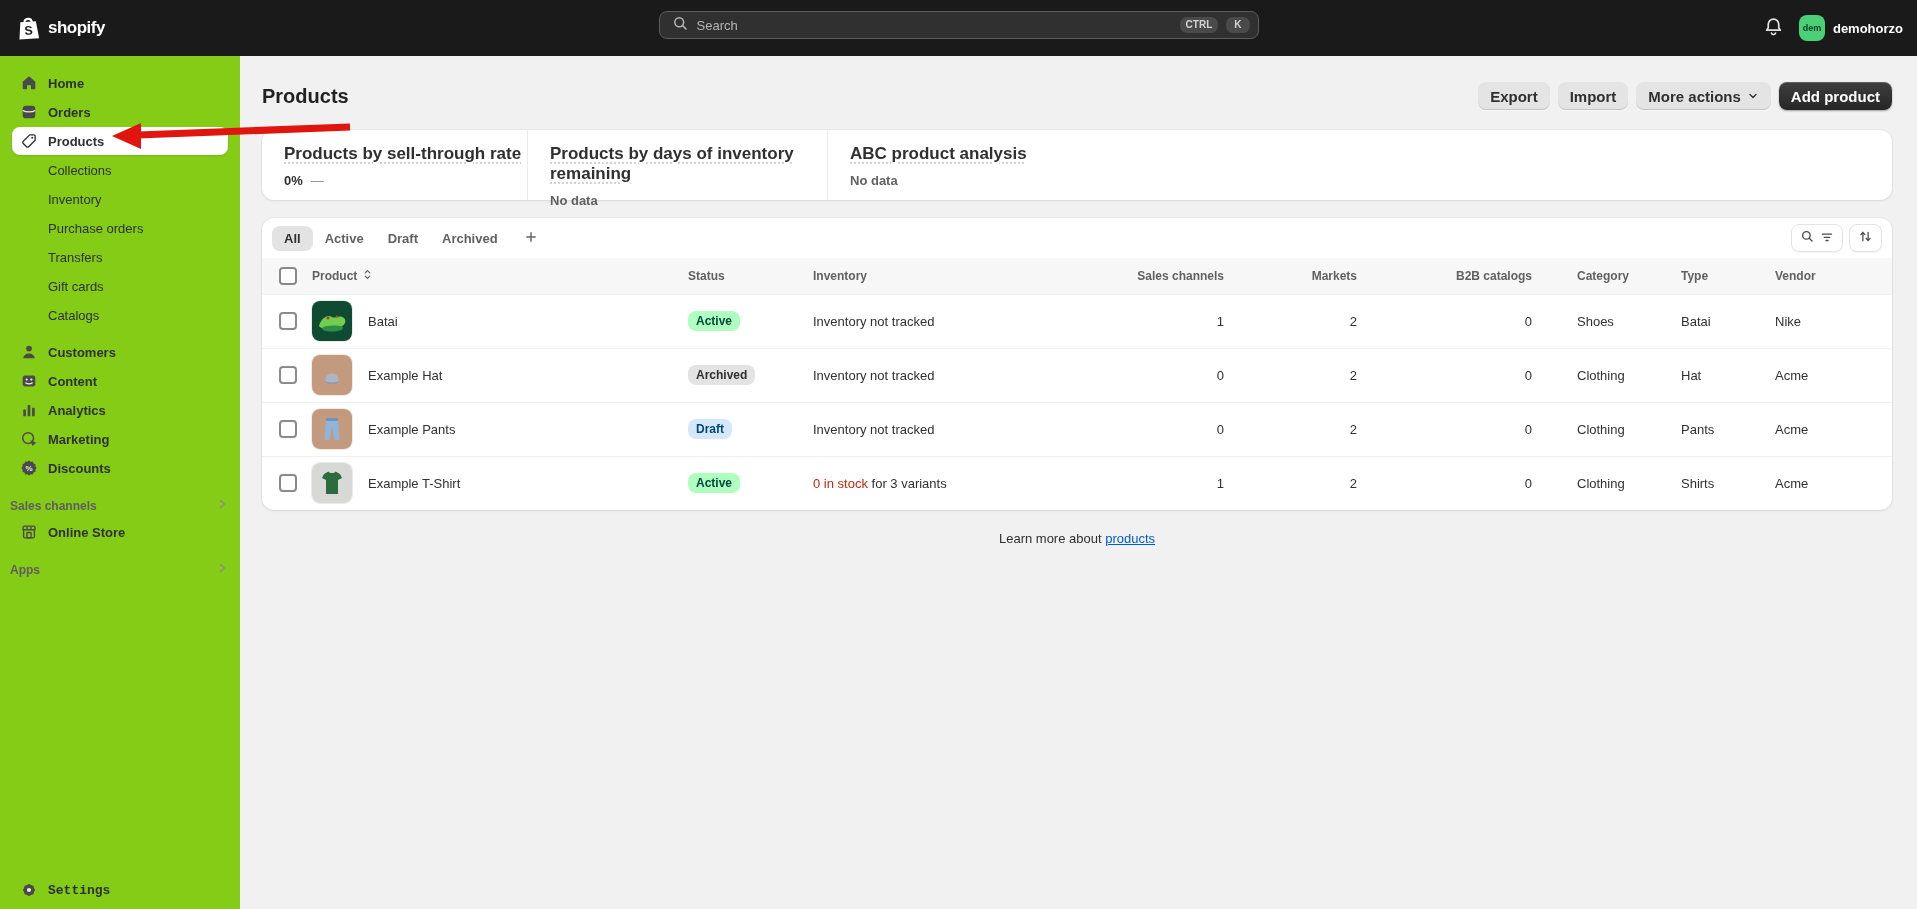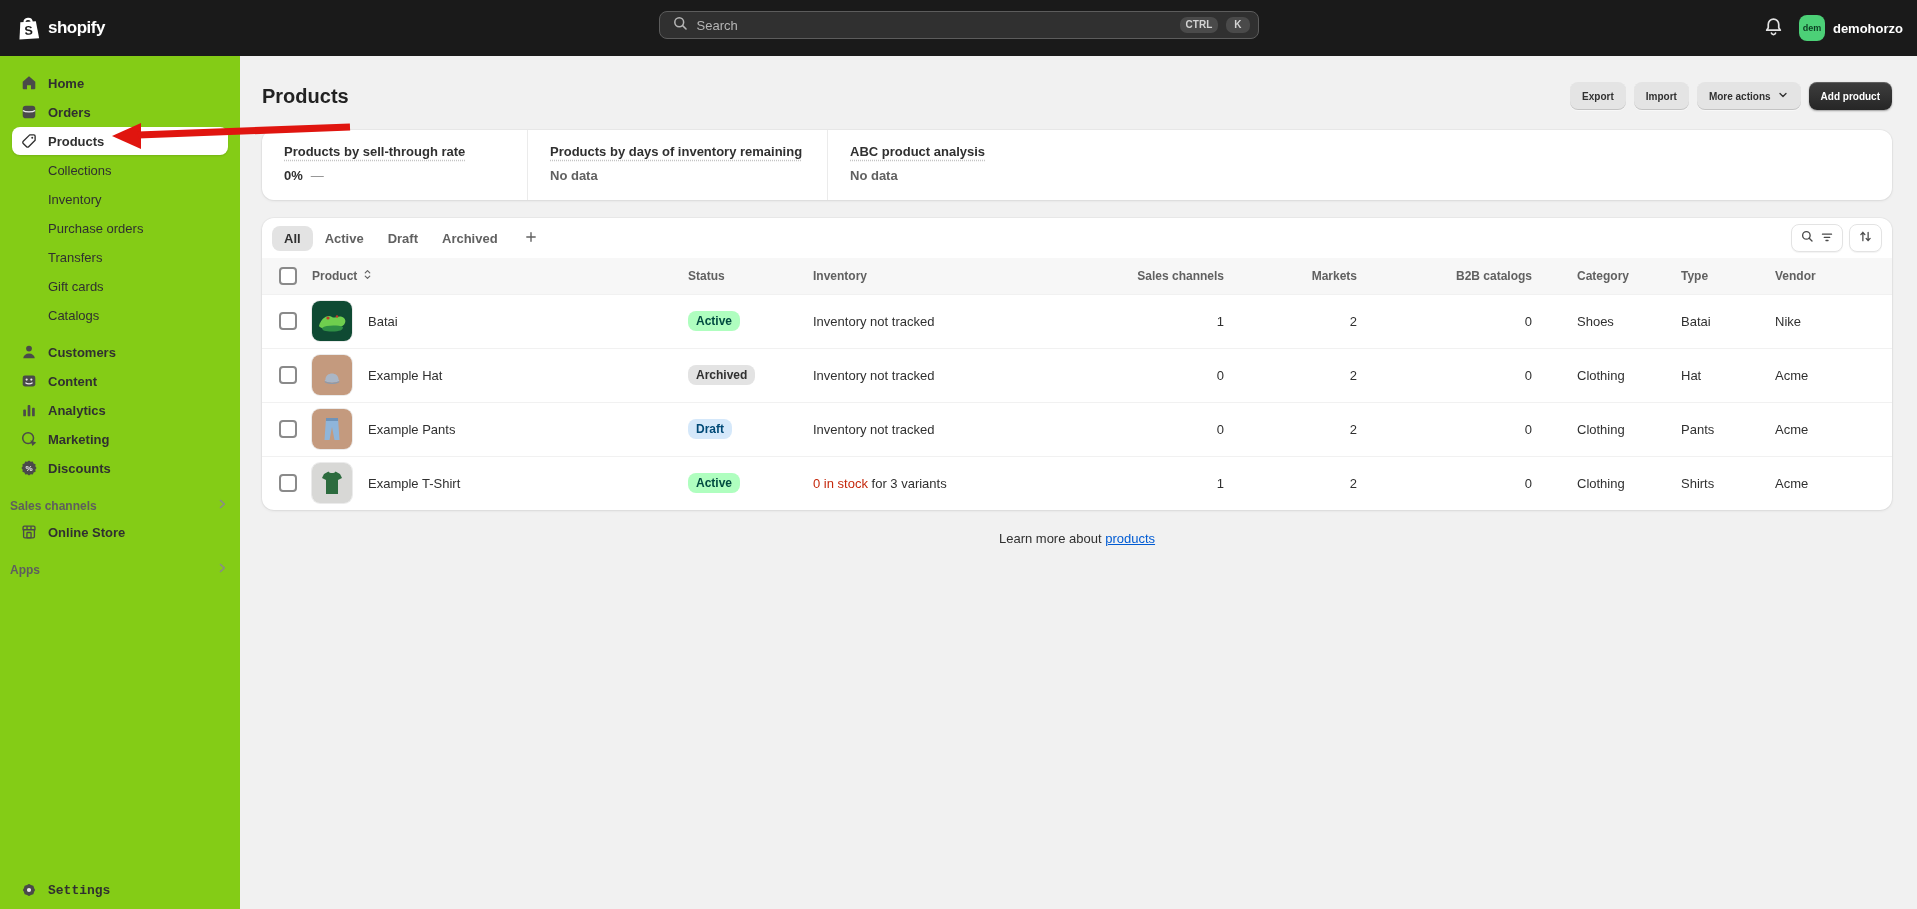--- a/index.html
+++ b/index.html
@@ -39,33 +39,33 @@
   .gap8 { height:8px; }
   .section-header { display:flex; align-items:center; justify-content:space-between; margin:14px 10px 2px; font-size:12px;
     font-weight:700; color:#5e5e5e; cursor:pointer; }
   .settings-wrap { margin-top:auto; margin-bottom:5px;font-family:Liberation Mono, monospace; }
 
   
   .main-header { display:flex; align-items:center; margin-top:22px; height:36px; }
   .page-title { font-size:20px; font-weight:700; color:#222; }
   .actions { margin-left:auto; display:flex; align-items:center; gap:8px; }
   .btn { height:28px; padding:0 12px; border-radius:8px; border:none; background:#e4e4e4; font-family:inherit;
-    font-size:10px; font-weight:700; color:#303030; display:flex; align-items:center; gap:6px; cursor:pointer;
+    font-size:15px; font-weight:700; color:#303030; display:flex; align-items:center; gap:6px; cursor:pointer;
     box-shadow:inset 0 -1px 0 rgba(0,0,0,.14), 0 1px 0 rgba(255,255,255,.5); }
   .btn.primary { background:linear-gradient(#3e3e3e,#262626); color:#fff;
     box-shadow:inset 0 1px 0 rgba(255,255,255,.18), 0 1px 2px rgba(0,0,0,.35); }
 
   
   .card { background:#fff; border-radius:12px; box-shadow:0 1px 3px rgba(0,0,0,.08), 0 0 0 1px rgba(0,0,0,.03); }
   .metrics-card { margin-top:16px; height:70px; display:flex; }
   .metric { padding:14px 0 0 22px; }
   .metric.m1 { width:265px; }
   .metric.m2 { width:300px; border-left:1px solid #ebebeb; }
   .metric.m3 { border-left:1px solid #ebebeb; padding-right:40px; }
-  .metric-label { font-size:13px; font-weight:700; color:#303030; text-decoration:underline dotted #c4c4c4;
+  .metric-label { font-size:17px; font-weight:700; color:#303030; text-decoration:underline dotted #c4c4c4;
     text-underline-offset:4px; cursor:pointer; display:inline-block; }
   .metric-value { margin-top:9px; font-size:13px; font-weight:700; color:#303030; display:flex; align-items:center; gap:8px; }
   .metric-value .dash { color:#8a8a8a; font-weight:400; }
   .metric-value.nodata { color:#616161; font-weight:700; }
 
   
   .table-card { margin-top:18px; overflow:hidden; }
   .tabs-row { height:40px; display:flex; align-items:center; padding:0 10px; }
   .tab { padding:5px 12px; border-radius:8px; font-size:13px; font-weight:600; color:#616161; cursor:pointer; }
   .tab.active { background:#e3e3e3; color:#303030; }

